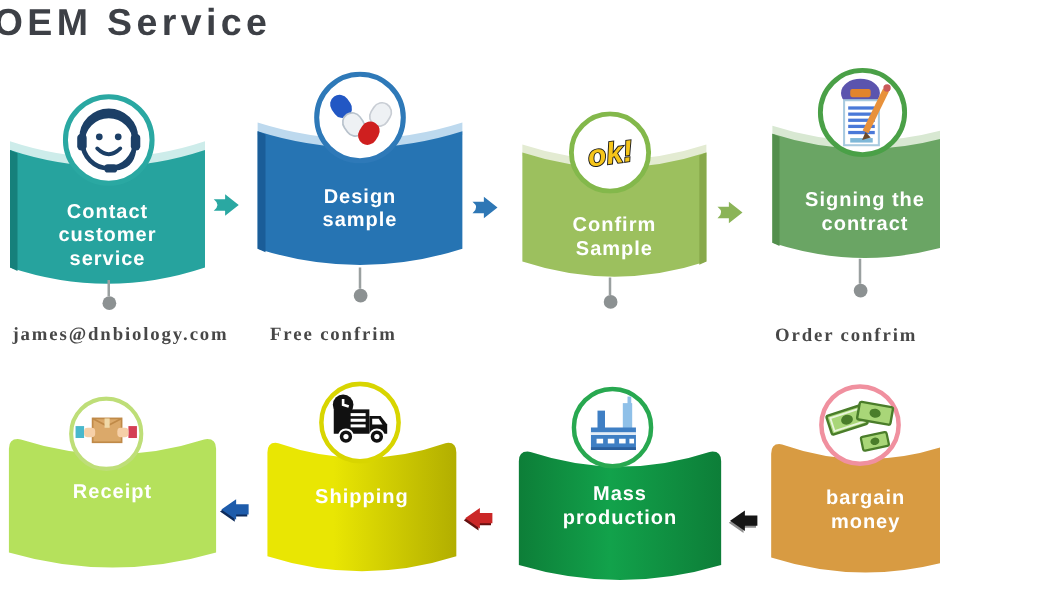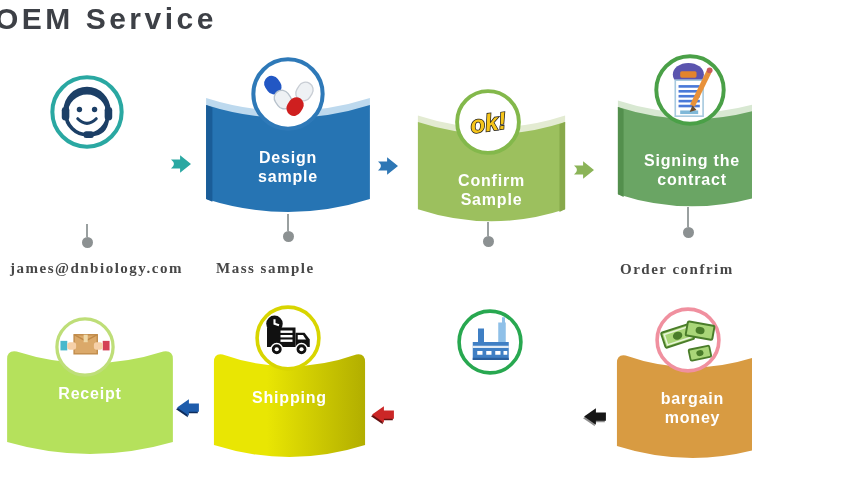--- a/index.html
+++ b/index.html
@@ -30,20 +30,30 @@
   }
   .arrow { position:absolute; }
 </style>
 </head>
 <body>
 
 <div class="canvas">
 
   <h1 class="title">OEM Service</h1>
 
+  <div class="banner" style="left:6px; top:106px; width:160px; height:140px">
+    <svg class="shape" viewBox="0 0 160 140">
+      <path d="M2,7 Q80,33 158,7 L158,17 Q80,43 2,17 Z" fill="#cdecea"></path>
+      <path d="M2,14 Q80,40 158,14 L158,108 Q80,134 2,108 Z" fill="#26a39e"></path>
+      <path d="M2,14 L8,16.5 L8,110.8 L2,108 Z" fill="#16807b"></path>
+    </svg>
+    <div class="step-label" style="top:54px">Contact
+customer
+service</div>
+  </div>
 
   <div class="banner" style="left:416px; top:109px; width:151px; height:130px">
     <svg class="shape" viewBox="0 0 160 140" preserveAspectRatio="none">
       <path d="M2,7 Q80,33 158,7 L158,17 Q80,43 2,17 Z" fill="#e3ebd2"></path>
       <path d="M2,14 Q80,40 158,14 L158,108 Q80,134 2,108 Z" fill="#9cc05e"></path>
       <path d="M152,16.5 L158,14 L158,108 L152,110.8 Z" fill="#88a94b"></path>
     </svg>
     <div class="step-label" style="top:62px">Confirm
 Sample</div>
   </div>
@@ -69,20 +79,34 @@
   </div>
 
   <div class="banner" style="left:615px; top:342px; width:155px; height:132px">
     <svg class="shape" viewBox="0 0 160 132" preserveAspectRatio="none">
       <path d="M2,21 Q2,12 11,13.5 Q80,37 149,13.5 Q158,12 158,21 L158,104 Q80,128 2,104 Z" fill="#d89b42"></path>
     </svg>
     <div class="step-label" style="top:47px">bargain
 money</div>
   </div>
 
+  <div class="banner" style="left:413px; top:348px; width:166px; height:132px">
+    <svg class="shape" viewBox="0 0 160 132" preserveAspectRatio="none">
+      <defs>
+        <linearGradient id="g-mass" x1="0" y1="0" x2="1" y2="0">
+          <stop offset="0" stop-color="#0d7e38"></stop>
+          <stop offset="0.45" stop-color="#12a24b"></stop>
+          <stop offset="1" stop-color="#0d7e38"></stop>
+        </linearGradient>
+      </defs>
+      <path d="M2,21 Q2,12 11,13.5 Q80,37 149,13.5 Q158,12 158,21 L158,104 Q80,128 2,104 Z" fill="url(#g-mass)"></path>
+    </svg>
+    <div class="step-label" style="top:38px">Mass
+production</div>
+  </div>
 
   <div class="banner" style="left:5px; top:338px; width:170px; height:132px">
     <svg class="shape" viewBox="0 0 160 132" preserveAspectRatio="none">
       <path d="M2,21 Q2,12 11,13.5 Q80,37 149,13.5 Q158,12 158,21 L158,104 Q80,128 2,104 Z" fill="#b5e15c"></path>
     </svg>
     <div class="step-label" style="top:46px">Receipt</div>
   </div>
 
   <div class="banner" style="left:212px; top:341px; width:155px; height:132px">
     <svg class="shape" viewBox="0 0 160 132" preserveAspectRatio="none">
@@ -234,21 +258,21 @@
   <div class="connector" style="left:482px; top:222px">
     <div class="cline" style="height:14px"></div>
     <div class="cdot"></div>
   </div>
   <div class="connector" style="left:682px; top:207px">
     <div class="cline" style="height:20px"></div>
     <div class="cdot"></div>
   </div>
 
   <div class="caption" style="left:10px; top:257px">james@dnbiology.com</div>
-  <div class="caption" style="left:216px; top:257px">Mass sample</div>
+  <div class="caption" style="left:216px; top:257px">Free confrim</div>
   <div class="caption" style="left:620px; top:258px">Order confrim</div>
 
   <svg class="arrow" style="left:170px; top:154px" width="22" height="20" viewBox="0 0 24 22">
     <path d="M1,6 L11,6 L11,1.5 L23,11 L11,20.5 L11,16 L1,16 Q7.5,11 1,6 Z" fill="#2aa8a2"></path>
   </svg>
   <svg class="arrow" style="left:377px; top:156px" width="22" height="20" viewBox="0 0 24 22">
     <path d="M1,6 L11,6 L11,1.5 L23,11 L11,20.5 L11,16 L1,16 Q7.5,11 1,6 Z" fill="#2e77b5"></path>
   </svg>
   <svg class="arrow" style="left:573px; top:160px" width="22" height="20" viewBox="0 0 24 22">
     <path d="M1,6 L11,6 L11,1.5 L23,11 L11,20.5 L11,16 L1,16 Q7.5,11 1,6 Z" fill="#8bb458"></path>

